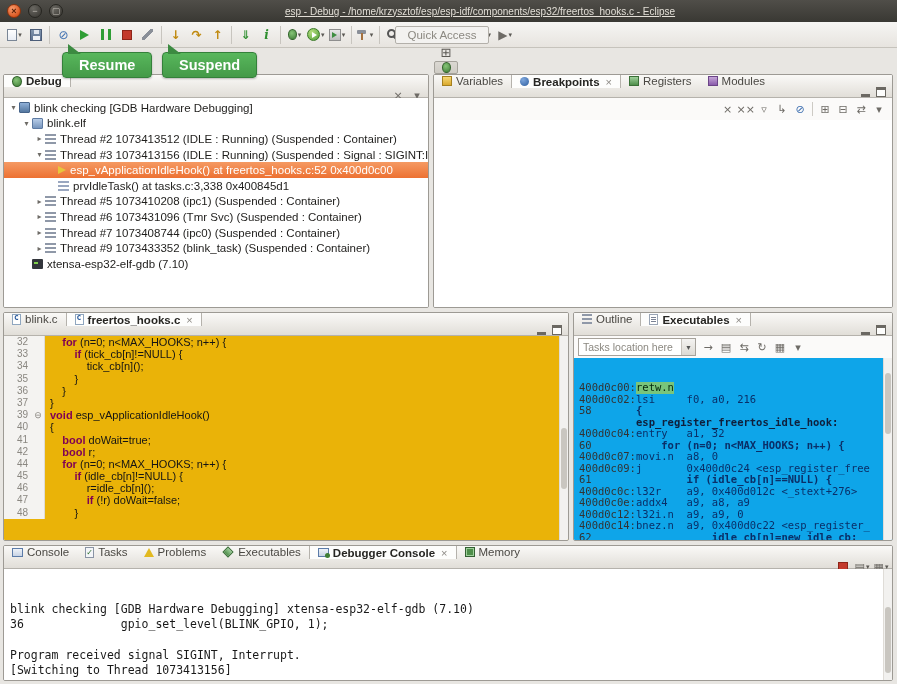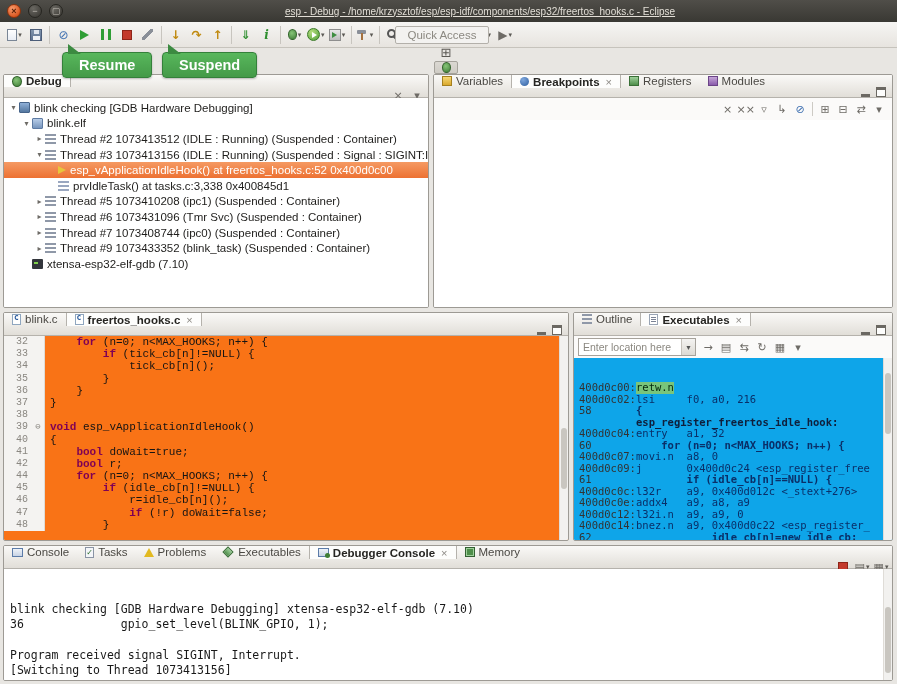--- a/index.html
+++ b/index.html
@@ -114,21 +114,21 @@
 
   
   .tree{flex:1;overflow:hidden;font-size:11.5px;padding-top:2px;background:#fff;}
   .trow{height:15.6px;display:flex;align-items:center;white-space:nowrap;overflow:hidden;}
   .trow .arrow{width:11px;font-size:8px;color:#6e6b66;text-align:center;flex-shrink:0;font-family:"DejaVu Sans",sans-serif;}
   .trow .ticon{margin-right:4px;}
   .trow .tlabel{overflow:hidden;text-overflow:clip;}
   .trow.sel{background:linear-gradient(#f59a63,#ed7132);color:#fff;}
 
   
-  .editor-body{flex:1;overflow:hidden;position:relative;font-family:Liberation Mono, monospace;font-size:11px;line-height:12.2px;background:#f97316;}
+  .editor-body{flex:1;overflow:hidden;position:relative;font-family:Liberation Sans, sans-serif;font-size:11px;line-height:12.2px;background:#eab308;}
   .crow{display:flex;height:12.2px;white-space:pre;}
   .cnum{width:28px;background:#f4f3f1;color:#8a8781;text-align:right;padding-right:4px;flex-shrink:0;font-size:10px;}
   .cfold{width:13px;background:#f4f3f1;border-right:1px solid #dedbd6;color:#8a8781;font-size:9px;text-align:center;flex-shrink:0;line-height:12.2px;}
   .ctext{padding-left:5px;color:#141414;}
   .kw{color:#7f0055;font-weight:bold;}
 
   .vscroll{position:absolute;right:0;top:0;bottom:0;width:9px;background:#f2f1ef;border-left:1px solid #dfdcd7;}
   .vthumb{position:absolute;right:1px;width:6px;border-radius:3px;background:#c9c6c0;}
 
   
@@ -414,21 +414,20 @@
     </span>
   </div>
   <div class="editor-body" id="editor-body">
     <div id="code-lines">
         <div class="crow"><span class="cnum">32</span><span class="cfold"></span><span class="ctext">    <span class="kw">for</span> (n=0; n&lt;MAX_HOOKS; n++) {</span></div>
         <div class="crow"><span class="cnum">33</span><span class="cfold"></span><span class="ctext">        <span class="kw">if</span> (tick_cb[n]!=NULL) {</span></div>
         <div class="crow"><span class="cnum">34</span><span class="cfold"></span><span class="ctext">            tick_cb[n]();</span></div>
         <div class="crow"><span class="cnum">35</span><span class="cfold"></span><span class="ctext">        }</span></div>
         <div class="crow"><span class="cnum">36</span><span class="cfold"></span><span class="ctext">    }</span></div>
         <div class="crow"><span class="cnum">37</span><span class="cfold"></span><span class="ctext">}</span></div>
-        <div class="crow"><span class="cnum">38</span><span class="cfold"></span><span class="ctext"></span></div>
         <div class="crow"><span class="cnum">39</span><span class="cfold">⊖</span><span class="ctext"><span class="kw">void</span> esp_vApplicationIdleHook()</span></div>
         <div class="crow"><span class="cnum">40</span><span class="cfold"></span><span class="ctext">{</span></div>
         <div class="crow"><span class="cnum">41</span><span class="cfold"></span><span class="ctext">    <span class="kw">bool</span> doWait=true;</span></div>
         <div class="crow"><span class="cnum">42</span><span class="cfold"></span><span class="ctext">    <span class="kw">bool</span> r;</span></div>
         <div class="crow"><span class="cnum">44</span><span class="cfold"></span><span class="ctext">    <span class="kw">for</span> (n=0; n&lt;MAX_HOOKS; n++) {</span></div>
         <div class="crow"><span class="cnum">45</span><span class="cfold"></span><span class="ctext">        <span class="kw">if</span> (idle_cb[n]!=NULL) {</span></div>
         <div class="crow"><span class="cnum">46</span><span class="cfold"></span><span class="ctext">            r=idle_cb[n]();</span></div>
         <div class="crow"><span class="cnum">47</span><span class="cfold"></span><span class="ctext">            <span class="kw">if</span> (!r) doWait=false;</span></div>
         <div class="crow"><span class="cnum">48</span><span class="cfold"></span><span class="ctext">        }</span></div>
       </div>
@@ -451,21 +450,21 @@
           <span class="tclose">×</span>
         </div>
       </div>
     <span class="winbtns pushed">
       <span class="mini"></span>
       <span class="maxi"></span>
     </span>
   </div>
   <div class="viewbar">
     <span class="combo">
-      <span class="combo-text">Enter location here</span>
+      <span class="combo-text">Tasks location here</span>
       <span class="combo-btn">▼</span>
     </span>
     <span style="display:flex;align-items:center" id="disasm-viewbar">
         <span class="vbtn">
           <span class="tchar c-dim">→</span>
         </span>
         <span class="vbtn">
           <span class="tchar c-dim">▤</span>
         </span>
         <span class="vbtn">

